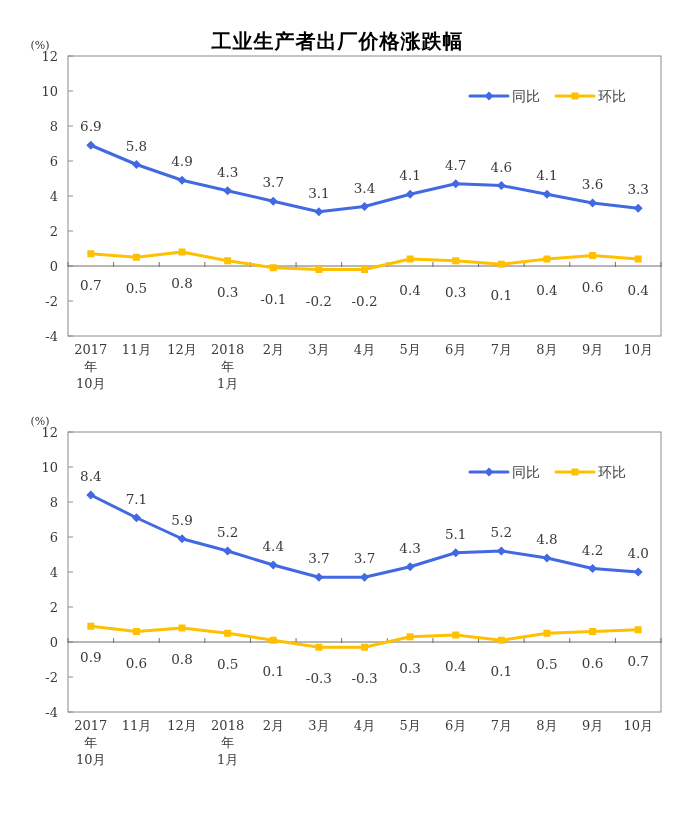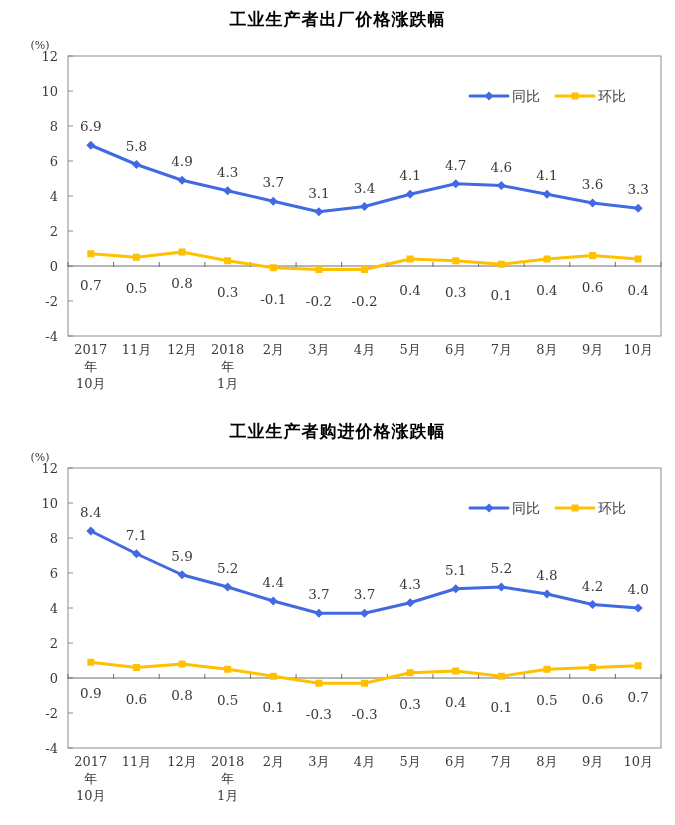--- a/index.html
+++ b/index.html
@@ -4,24 +4,24 @@
 <style>
   * { box-sizing: border-box; margin: 0; padding: 0; }
   html, body { background: #ffffff; }
   body {
     width: 675px; height: 825px; overflow: hidden;
     font-family: "DejaVu Sans", sans-serif;
   }
   .page { width: 675px; height: 825px; background: #ffffff; }
   figure.chart { width: 675px; height: 412px; position: relative; }
   figcaption.chart-title {
-    padding-top: 8px; height: 36px;
+    padding-top: 28px; height: 36px;
     text-align: center;
     font-family: Liberation Serif, serif;
-    font-size: 17px; font-weight: bold; color: #000000;
+    font-size: 20px; font-weight: bold; color: #000000;
     letter-spacing: 1px;
   }
   svg.chart-canvas { display: block; width: 675px; height: 374px; }
   
   .axlbl  { font-family: "DejaVu Serif", "Liberation Serif", serif; font-size: 13px; fill: #3a3a3a; }
   .unitlbl{ font-family: "DejaVu Serif", "Liberation Serif", serif; font-size: 11px; fill: #3a3a3a; }
   .dlbl   { font-family: "DejaVu Serif", "Liberation Serif", serif; font-size: 13.5px; fill: #3a3a3a; }
   .leglbl { font-family: "DejaVu Sans", "Liberation Sans", sans-serif; font-size: 14px; fill: #404040; }
 </style>
 </head>
@@ -141,21 +141,20 @@
         <line x1="470" y1="60" x2="508" y2="60" stroke="#4169e1" stroke-width="3" stroke-linecap="round"></line>
         <path d="M 489 55.5 L 493.5 60 L 489 64.5 L 484.5 60 Z" fill="#4169e1"></path>
         <text x="512" y="65" class="leglbl">同比</text>
         <line x1="556" y1="60" x2="594" y2="60" stroke="#ffc000" stroke-width="3" stroke-linecap="round"></line>
         <rect x="571.5" y="56.5" width="7" height="7" fill="#ffc000"></rect>
         <text x="598" y="65" class="leglbl">环比</text>
       </svg>
   </figure>
 
   <figure class="chart">
-    <figcaption class="chart-title">工业生产者购进价格涨跌幅</figcaption>
     <svg class="chart-canvas" xmlns="http://www.w3.org/2000/svg" viewBox="0 0 675 374">
         <rect x="68" y="20" width="593" height="280" fill="none" stroke="#8c8c8c" stroke-width="1"></rect>
         <text x="40" y="13" text-anchor="middle" class="unitlbl">(%)</text>
         <line x1="68" y1="300" x2="73" y2="300" stroke="#8c8c8c" stroke-width="1"></line>
         <text x="58" y="305" text-anchor="end" class="axlbl">-4</text>
         <line x1="68" y1="265" x2="73" y2="265" stroke="#8c8c8c" stroke-width="1"></line>
         <text x="58" y="270" text-anchor="end" class="axlbl">-2</text>
         <line x1="68" y1="230" x2="73" y2="230" stroke="#8c8c8c" stroke-width="1"></line>
         <text x="58" y="235" text-anchor="end" class="axlbl">0</text>
         <line x1="68" y1="195" x2="73" y2="195" stroke="#8c8c8c" stroke-width="1"></line>

